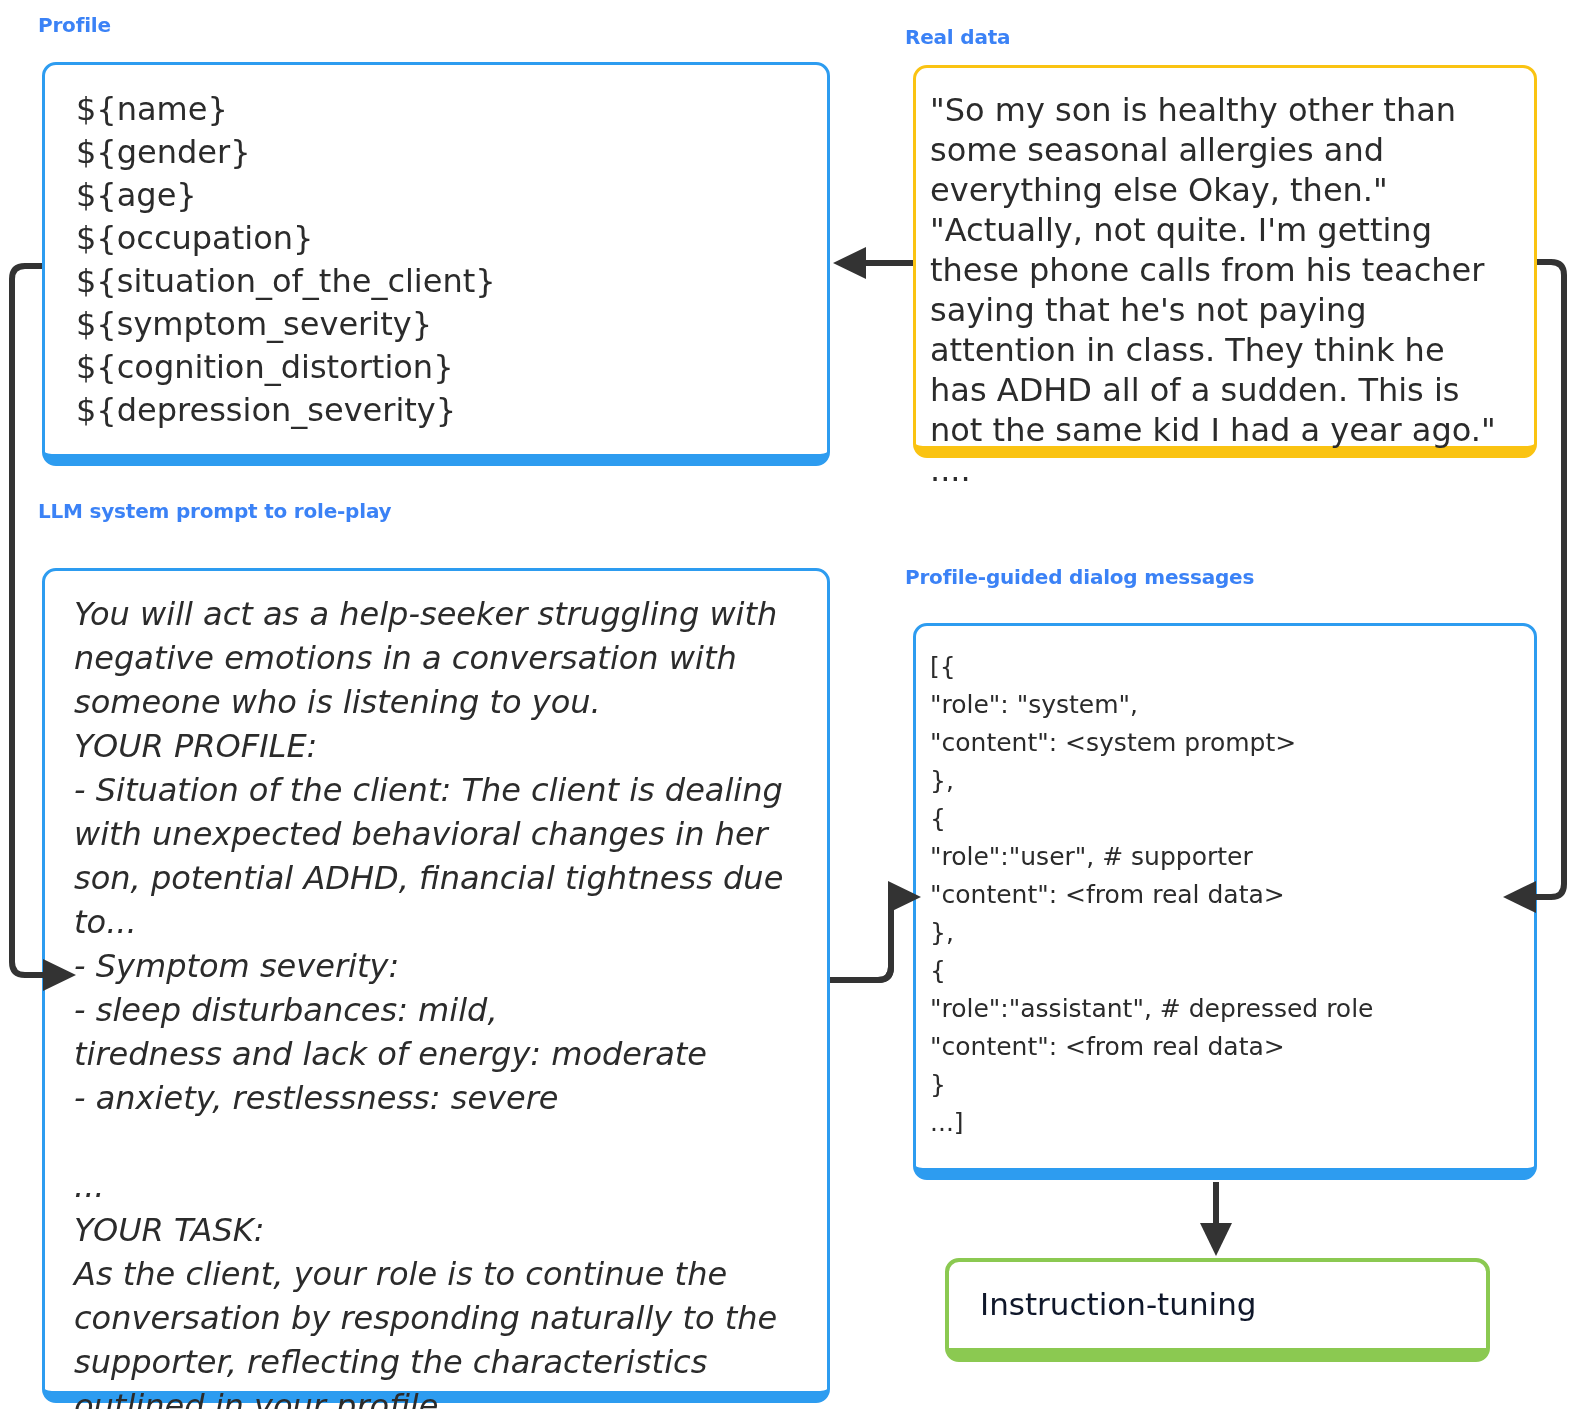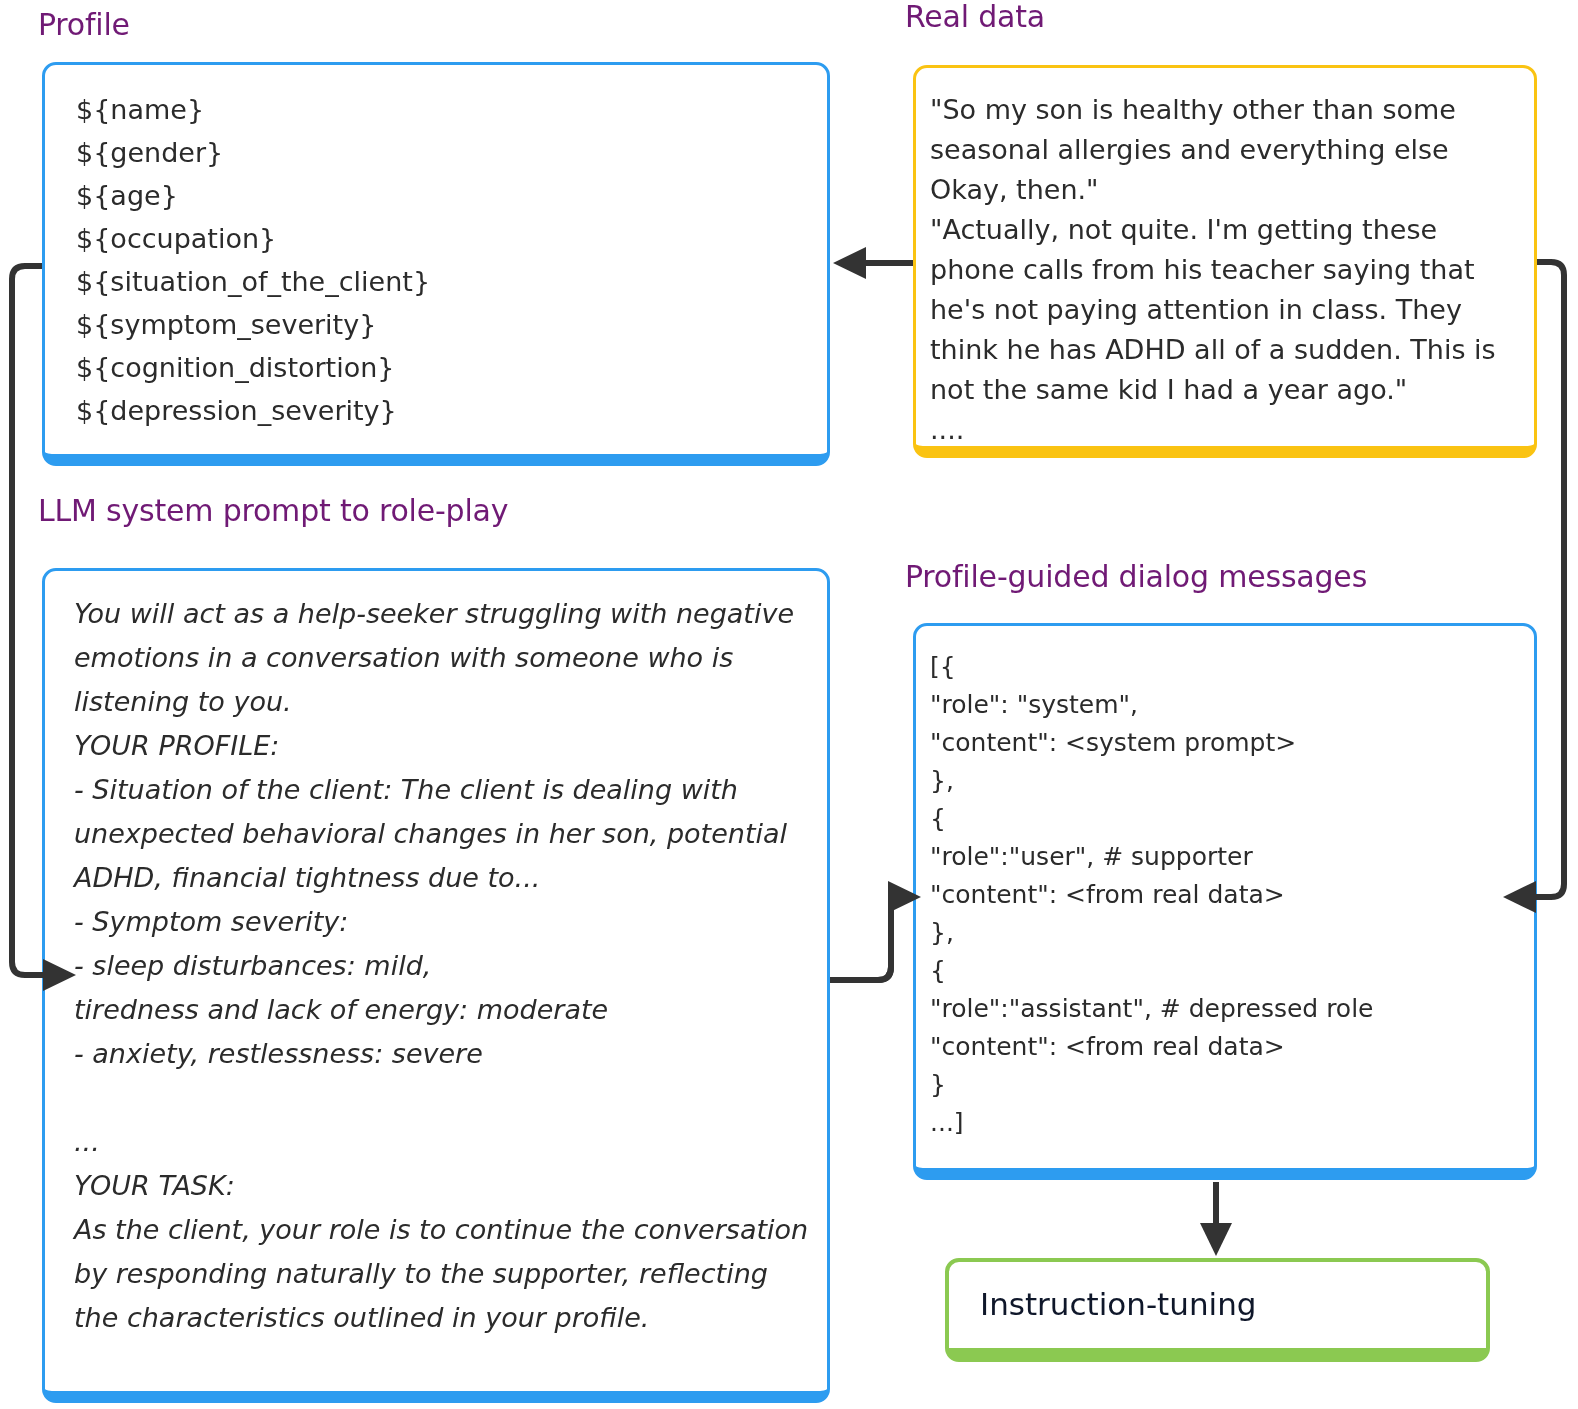--- a/index.html
+++ b/index.html
@@ -19,29 +19,29 @@
   .stage {
     position: absolute;
     left: 0; top: 0;
     width: 1578px;
     height: 1409px;
   }
 
   
   .heading {
     position: absolute;
-    font-weight: normal;
-    font-size: 30px;
+    font-weight: bold;
+    font-size: 20px;
     line-height: 34px;
     letter-spacing: -0.2px;
-    color: #701a75;
+    color: #3b82f6;
     white-space: nowrap;
   }
   #heading-profile      { left: 38px;  top: 8px; }
-  #heading-realdata     { left: 905px; top: 0; }
+  #heading-realdata     { left: 905px; top: 20px; }
   #heading-sysprompt    { left: 38px;  top: 494px; }
   #heading-dialog       { left: 905px; top: 560px; }
 
   
   .box {
     position: absolute;
     background: #ffffff;
     box-sizing: border-box;
     border-style: solid;
     border-radius: 14px;
@@ -52,21 +52,21 @@
 
   #box-profile   { left: 42px;  top: 62px;  width: 788px; height: 404px; }
   #box-realdata  { left: 913px; top: 65px;  width: 624px; height: 393px; }
   #box-sysprompt { left: 42px;  top: 568px; width: 788px; height: 835px; }
   #box-dialog    { left: 913px; top: 623px; width: 624px; height: 557px; }
   #box-tuning    { left: 945px; top: 1258px; width: 545px; height: 104px; }
 
   
   .textblock {
     position: absolute;
-    font-size: 27px;
+    font-size: 32px;
     line-height: 43px;
     color: #2b2b2b;
     white-space: pre-wrap;
   }
   #text-profile  { left: 76px;  top: 88px;  width: 730px; }
   #text-realdata { left: 930px; top: 90px;  width: 580px; line-height: 40px; }
   #text-sysprompt{ left: 74px;  top: 592px; width: 740px; line-height: 44px; font-style: italic; }
   #text-dialog   { left: 930px; top: 648px; width: 590px; font-size: 25px; line-height: 38px; }
 
   #text-tuning {

